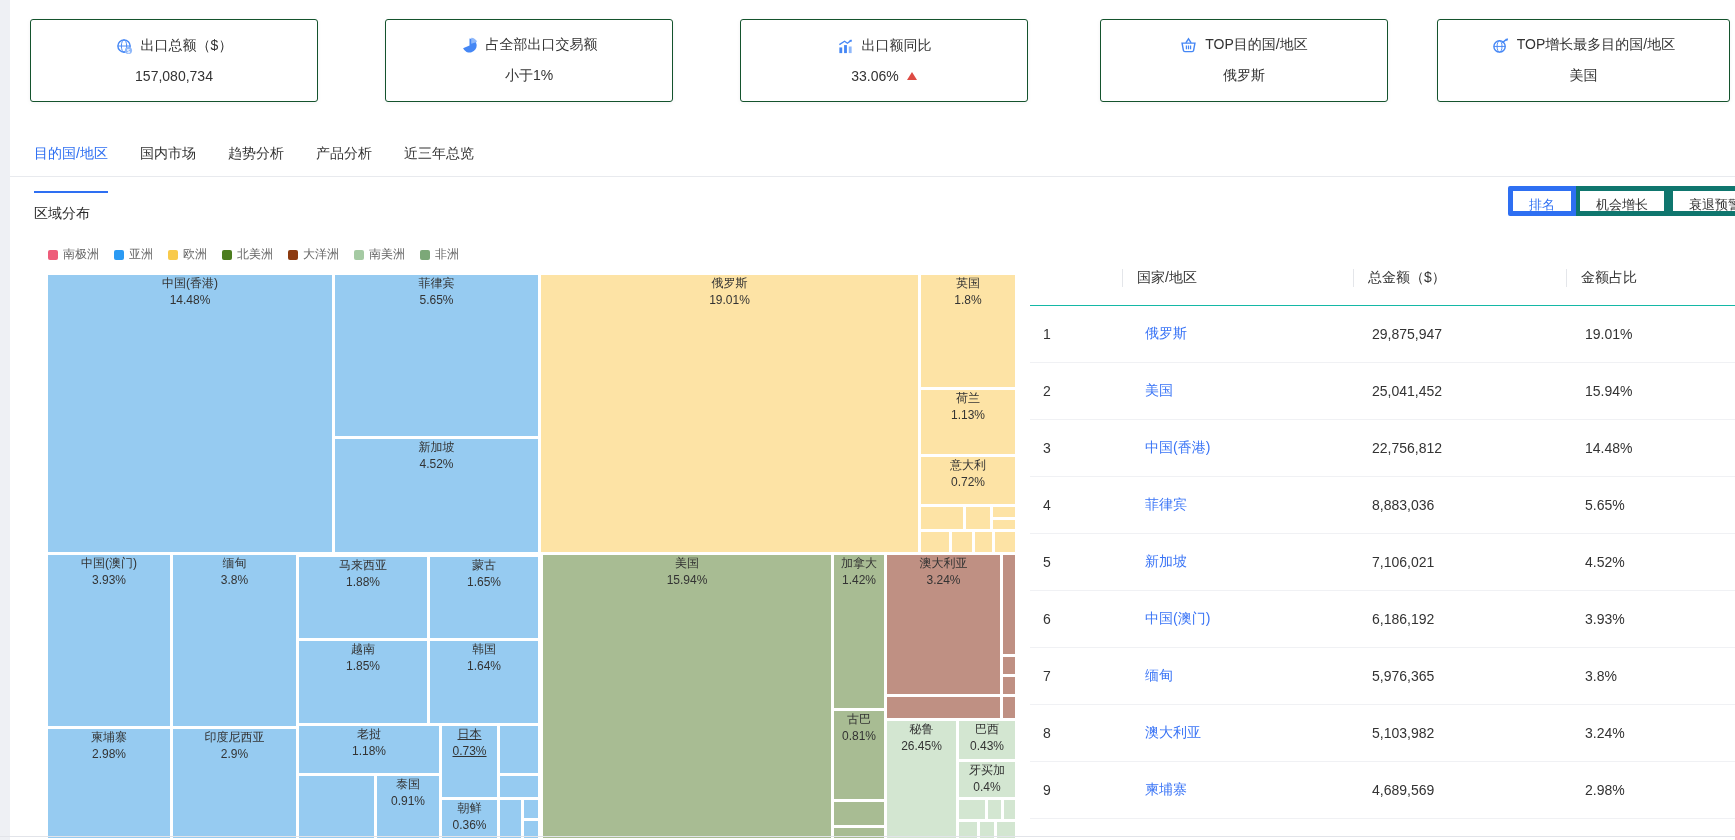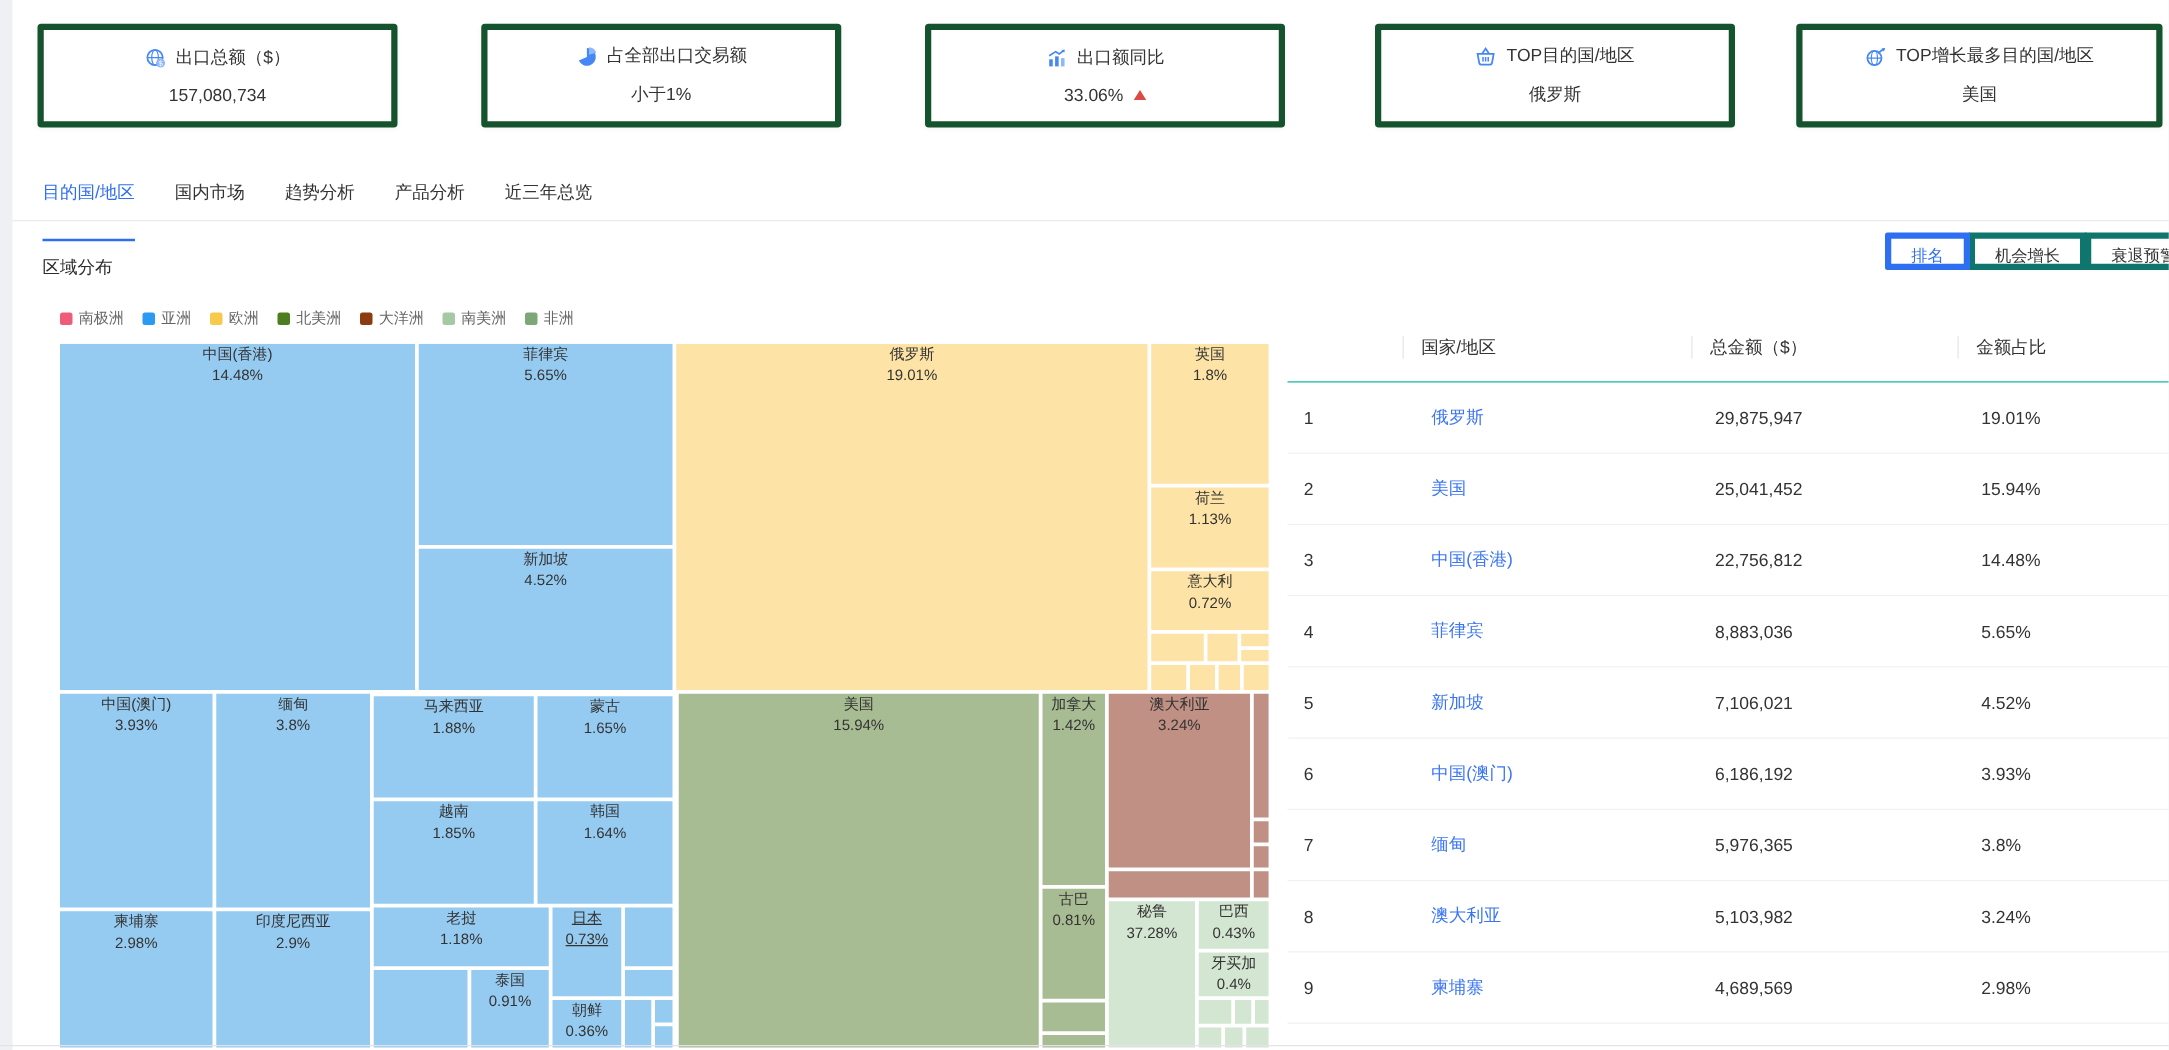--- a/index.html
+++ b/index.html
@@ -1,20 +1,20 @@
 <!DOCTYPE html>
 <html><head>
 <meta charset="utf-8">
 <style>
 *{box-sizing:border-box;margin:0;padding:0}
 html,body{width:1735px;height:840px;overflow:hidden}
 body{position:relative;background:#eef0f4;font-family:"Liberation Sans","DejaVu Sans",sans-serif;color:#333}
 .panel{position:absolute;left:10px;top:0;width:1725px;height:840px;background:#fff}
 
-.card{position:absolute;top:19px;height:83px;background:#fff;border:5px solid #14532d;border-radius:3px;
+.card{position:absolute;top:19px;height:83px;background:#fff;border:1px solid #14532d;border-radius:3px;
   box-shadow:0 1px 4px rgba(31,45,61,.05);display:flex;flex-direction:column;align-items:center;justify-content:center;gap:13px}
 .card-title{display:flex;align-items:center;gap:8px;font-size:14px;color:#333}
 .card-value{font-size:14px;color:#333;display:flex;align-items:center;gap:8px}
 .up-arrow{width:0;height:0;border-left:5px solid transparent;border-right:5px solid transparent;border-bottom:8px solid #dd4a43;display:inline-block}
 
 .tabs{position:absolute;left:34px;top:143px;display:flex;gap:32px;z-index:2}
 .tab{font-size:14px;color:#333;line-height:20px;padding-bottom:28px;cursor:pointer;border-bottom:2px solid transparent}
 .tab.active{color:#2e6ff2;border-bottom-color:#2e6ff2}
 .tabs-line{position:absolute;left:10px;top:176px;width:1725px;height:1px;background:#e8eaee}
 
@@ -284,21 +284,21 @@
       <div>澳大利亚</div>
       <div>3.24%</div>
     </div>
     <div class="tile" style="left: 839px; top: 422px; width: 113px; height: 21px; background: rgb(191, 144, 131);"></div>
     <div class="tile" style="left: 955px; top: 280px; width: 12px; height: 99px; background: rgb(191, 144, 131);"></div>
     <div class="tile" style="left: 955px; top: 382px; width: 12px; height: 17px; background: rgb(191, 144, 131);"></div>
     <div class="tile" style="left: 955px; top: 402px; width: 12px; height: 17px; background: rgb(191, 144, 131);"></div>
     <div class="tile" style="left: 955px; top: 422px; width: 12px; height: 21px; background: rgb(191, 144, 131);"></div>
     <div class="tile" style="left: 839px; top: 446px; width: 69px; height: 119px; background: rgb(211, 230, 209);">
       <div>秘鲁</div>
-      <div>37.28%</div>
+      <div>26.45%</div>
     </div>
     <div class="tile" style="left: 911px; top: 446px; width: 56px; height: 38px; background: rgb(211, 230, 209);">
       <div>巴西</div>
       <div>0.43%</div>
     </div>
     <div class="tile" style="left: 911px; top: 487px; width: 56px; height: 35px; background: rgb(211, 230, 209);">
       <div>牙买加</div>
       <div>0.4%</div>
     </div>
     <div class="tile" style="left: 911px; top: 525px; width: 26px; height: 19px; background: rgb(211, 230, 209);"></div>

